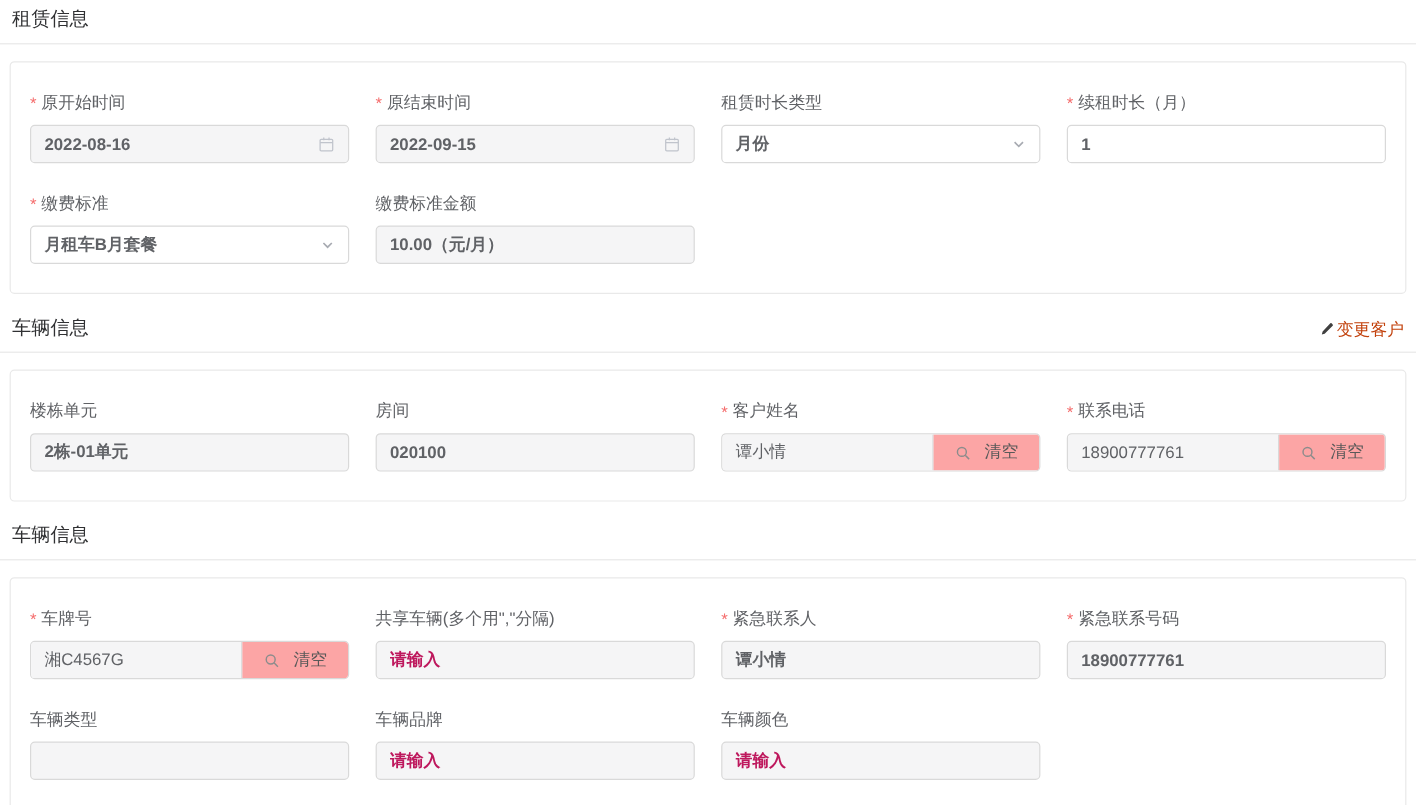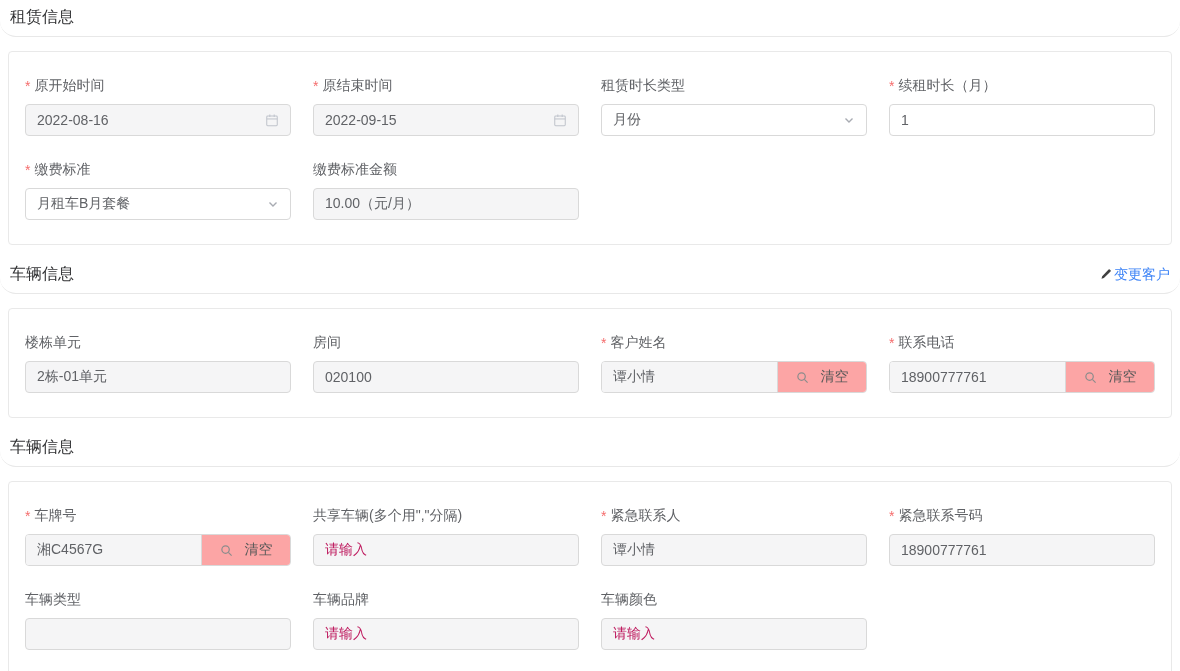--- a/index.html
+++ b/index.html
@@ -8,29 +8,28 @@
     font-family:"Liberation Sans","DejaVu Sans",sans-serif;
     font-size:14px;
     color:#606266;
   }
   .section-header{
     display:flex;
     justify-content:space-between;
     align-items:flex-end;
     padding:6px 10px 8px 10px;
     border-bottom:1px solid #e8e8e8;
-    border-radius:16px;
   }
   .section-title{
     font-size:16px;
     color:#303133;
     line-height:22px;
   }
   .link{
-    color:#3b82f6;
+    color:#c2410c;
     cursor:pointer;
     display:flex;
     align-items:center;
     gap:2px;
     font-size:14px;
     line-height:22px;
   }
   .card{
     border:1px solid #e9e9e9;
     border-radius:4px;
@@ -63,20 +62,21 @@
     align-items:center;
     padding:0 11px;
     color:#606266;
   }
   .control.disabled{background:#f5f5f6;cursor:not-allowed;}
   .control .value{
     flex:1;
     white-space:nowrap;
     overflow:hidden;
     text-overflow:ellipsis;
+    font-weight:bold;
   }
   .placeholder{color:#be185d;}
   .icon{display:flex;align-items:center;justify-content:center;}
   .search-group{
     height:32px;
     box-sizing:border-box;
     border:1px solid #d9d9d9;
     border-radius:4px;
     display:flex;
     overflow:hidden;

